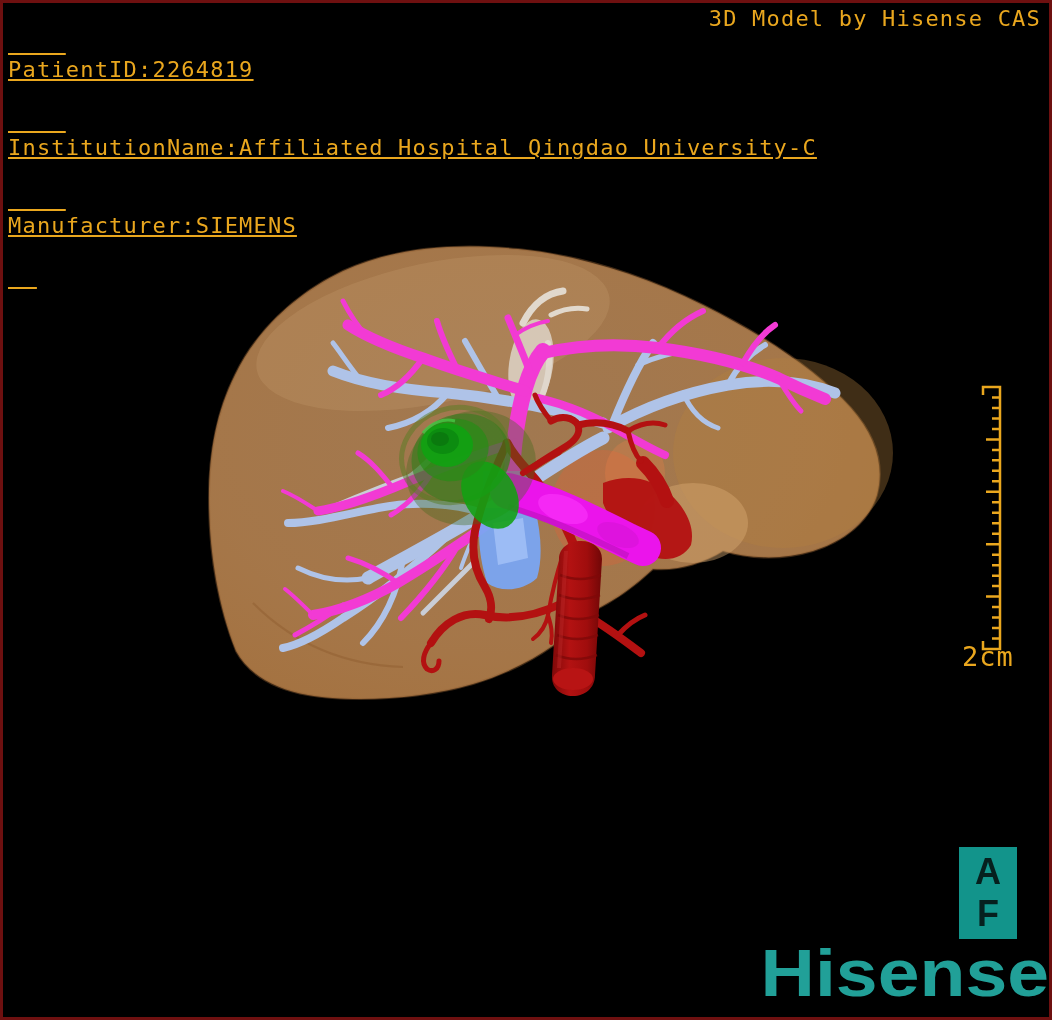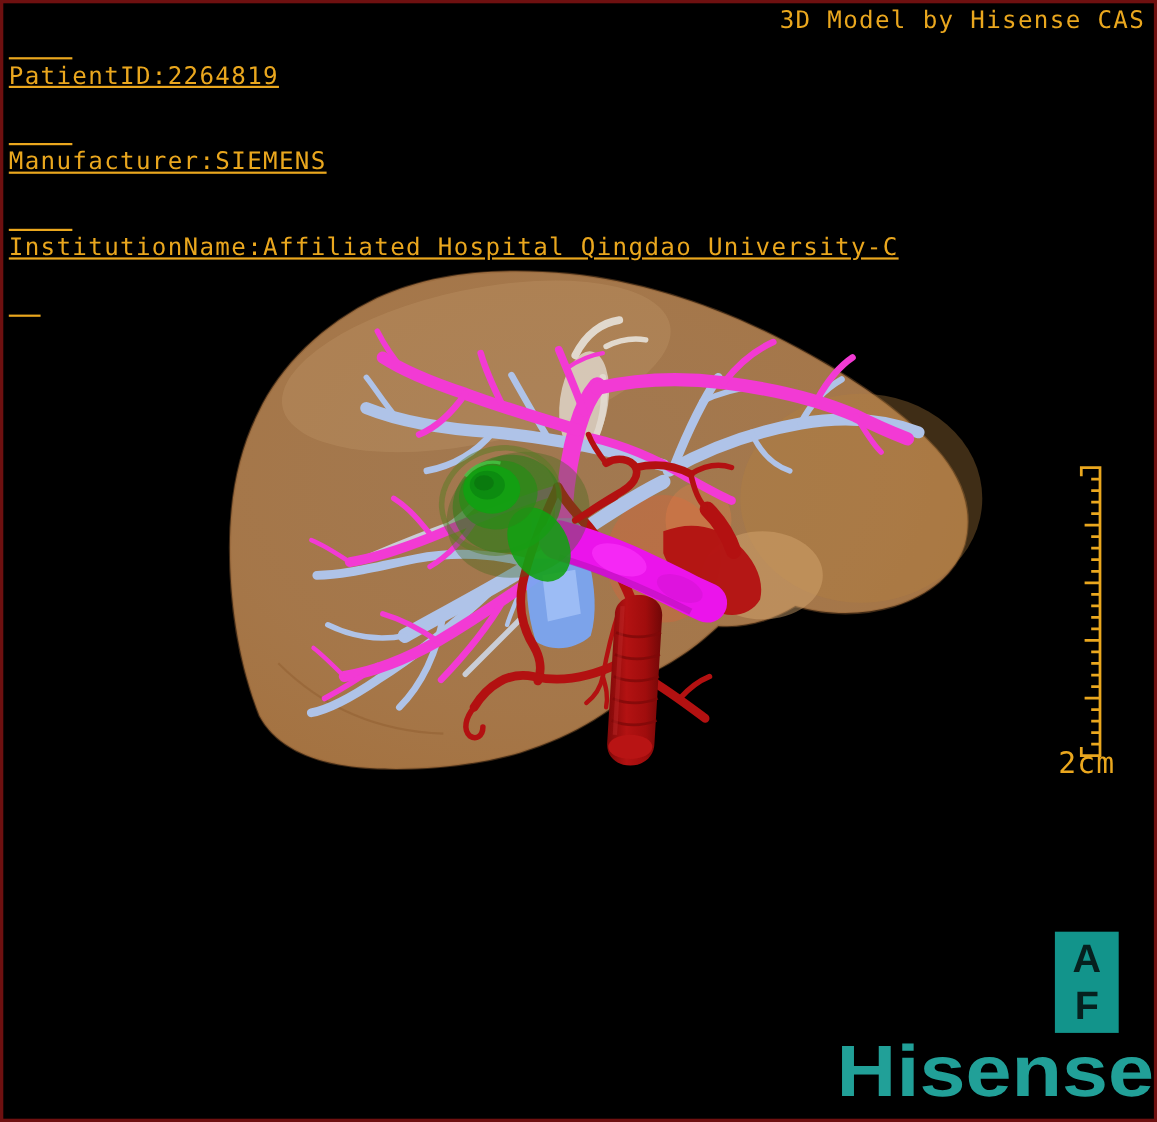--- a/index.html
+++ b/index.html
@@ -16,21 +16,21 @@
   .watermark{right:8px;top:3px;text-align:left;}
   .liver-volume{left:8px;top:972px;color:var(--hud-tan,#EABC87);font-size:23px;}
   .viewport{position:absolute;left:0;top:0;width:1052px;height:1020px;}
   
   .hv{stroke:var(--hepatic-vein,#AFC3E8);fill:none;stroke-linecap:round;stroke-linejoin:round;}
   .hvg{stroke:#C9CDD6;fill:none;stroke-linecap:round;stroke-linejoin:round;}
   .pv{stroke:var(--portal-vein,#F23AD4);fill:none;stroke-linecap:round;stroke-linejoin:round;}
   .art{stroke:var(--artery,#B31111);fill:none;stroke-linecap:round;stroke-linejoin:round;}
   .bone{stroke:var(--bone-white,#E9E5DE);fill:none;stroke-linecap:round;stroke-linejoin:round;}
   
-  .scalebar{position:absolute;left:951px;top:412px;width:72px;height:306px;}
+  .scalebar{position:absolute;left:951px;top:374px;width:72px;height:306px;}
   .scalebar svg{position:absolute;left:0;top:0;}
   .scalebar .label{
     position:absolute;left:8px;top:264px;color:var(--hud-gold,#EAA71E);
     font-size:27px;letter-spacing:1px;
   }
   .ruler-path{stroke:var(--hud-gold,#EAA71E);stroke-width:2.5;fill:none;}
   
   .orientation-marker{
     position:absolute;left:956px;top:844px;width:58px;height:92px;
     background:var(--marker-teal,#12948B);
@@ -190,22 +190,22 @@
       <ellipse cx="440" cy="438" rx="16" ry="13" fill="#0C8C10"></ellipse>
       <ellipse cx="437" cy="436" rx="9" ry="7" fill="#0A7A0E"></ellipse>
       <path d="M420,430 C428,420 440,415 452,418" stroke="#46C846" stroke-width="3" fill="none" opacity="0.8"></path>
     </g>
 
     <path class="art" stroke-width="6" d="M520,470 C532,462 545,455 556,449"></path>
   </svg>
 
   <div class="hud patient-info">
     <div>PatientID:2264819</div>
+    <div>InstitutionName:Affiliated Hospital Qingdao University-C</div>
     <div>Manufacturer:SIEMENS</div>
-    <div>InstitutionName:Affiliated Hospital Qingdao University-C</div>
   </div>
 
   <div class="hud watermark">3D Model by Hisense CAS</div>
 
   <div class="scalebar">
     <svg width="72" height="290">
       <path class="ruler-path" d="M29,18 L29,10 L46,10 L46,272 L29,272 L29,264 M46,20.48 L38,20.48 M46,30.96 L38,30.96 M46,41.44 L38,41.44 M46,51.92 L38,51.92 M46,62.400000000000006 L32,62.400000000000006 M46,72.88 L38,72.88 M46,83.36 L38,83.36 M46,93.84 L38,93.84 M46,104.32000000000001 L38,104.32000000000001 M46,114.80000000000001 L32,114.80000000000001 M46,125.28 L38,125.28 M46,135.76 L38,135.76 M46,146.24 L38,146.24 M46,156.72 L38,156.72 M46,167.20000000000002 L32,167.20000000000002 M46,177.68 L38,177.68 M46,188.16 L38,188.16 M46,198.64000000000001 L38,198.64000000000001 M46,209.12 L38,209.12 M46,219.60000000000002 L32,219.60000000000002 M46,230.08 L38,230.08 M46,240.56 L38,240.56 M46,251.04000000000002 L38,251.04000000000002 M46,261.52 L38,261.52"></path>
     </svg>
     <div class="label">2cm</div>
   </div>

